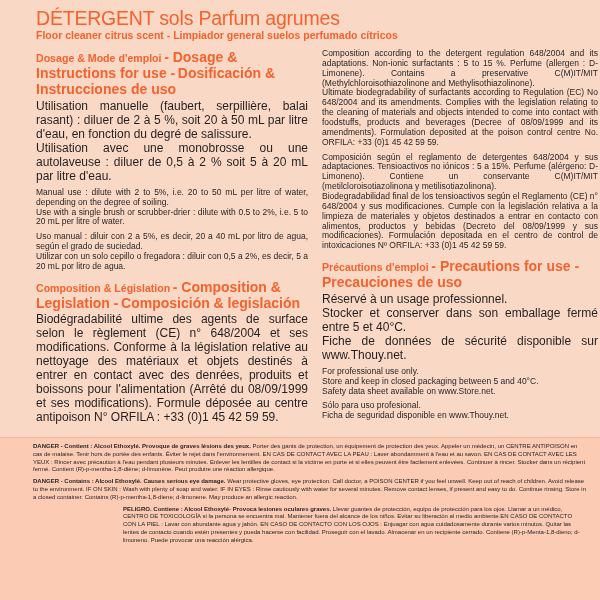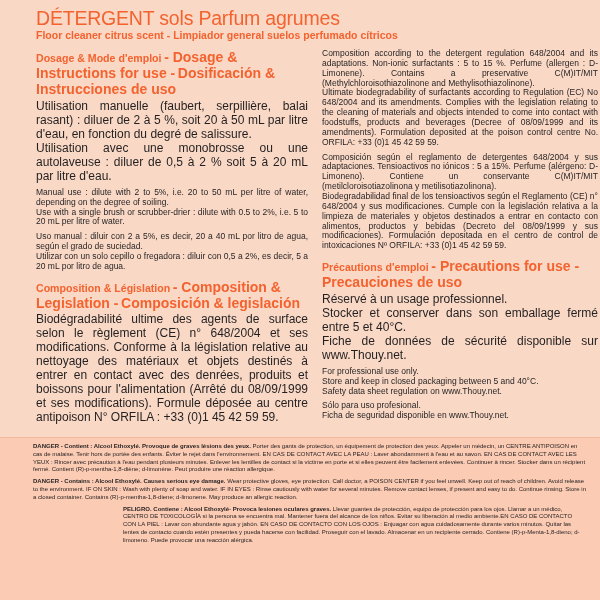--- a/index.html
+++ b/index.html
@@ -164,21 +164,21 @@
       <div class="sec-block">
         <div class="sec-head"><span class="main">Précautions d'emploi</span> <span class="alt">- Precautions for use -</span> <span class="alt">Precauciones de uso</span></div>
         <div class="body-fr">
             <span style="display:block">Réservé à un usage professionnel.</span>
             <span style="display:block">Stocker et conserver dans son emballage fermé entre 5 et 40°C.</span>
             <span style="display:block">Fiche de données de sécurité disponible sur www.Thouy.net.</span>
           </div>
         <div class="body-en">
             <span style="display:block">For professional use only.</span>
             <span style="display:block">Store and keep in closed packaging between 5 and 40°C.</span>
-            <span style="display:block">Safety data sheet regulation on www.Thouy.net.</span>
+            <span style="display:block">Safety data sheet available on www.Store.net.</span>
           </div>
         <div class="body-es">
             <span style="display:block">Sólo para uso profesional.</span>
             <span style="display:block">Ficha de seguridad disponible en www.Thouy.net.</span>
           </div>
       </div>
 
     </div>
   </div>
 

